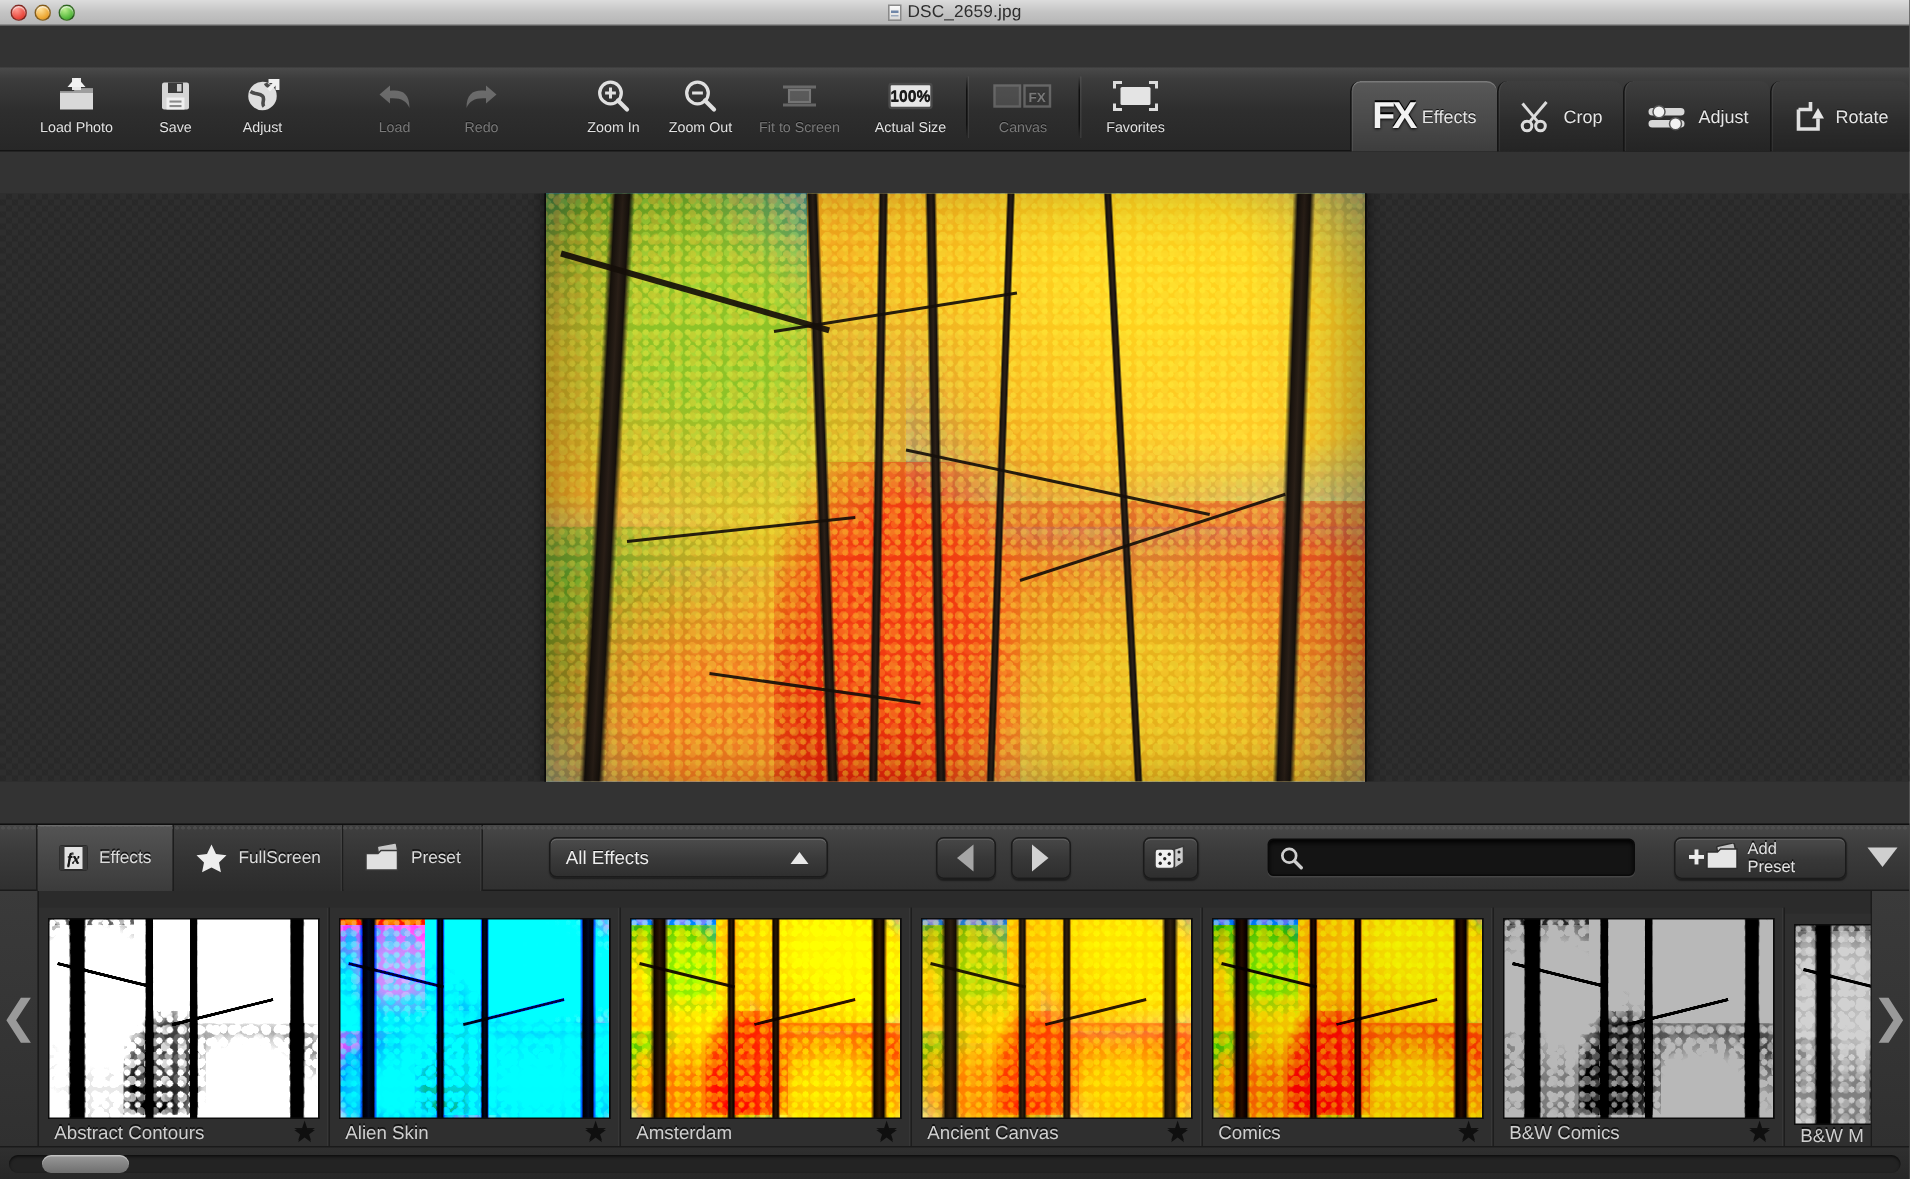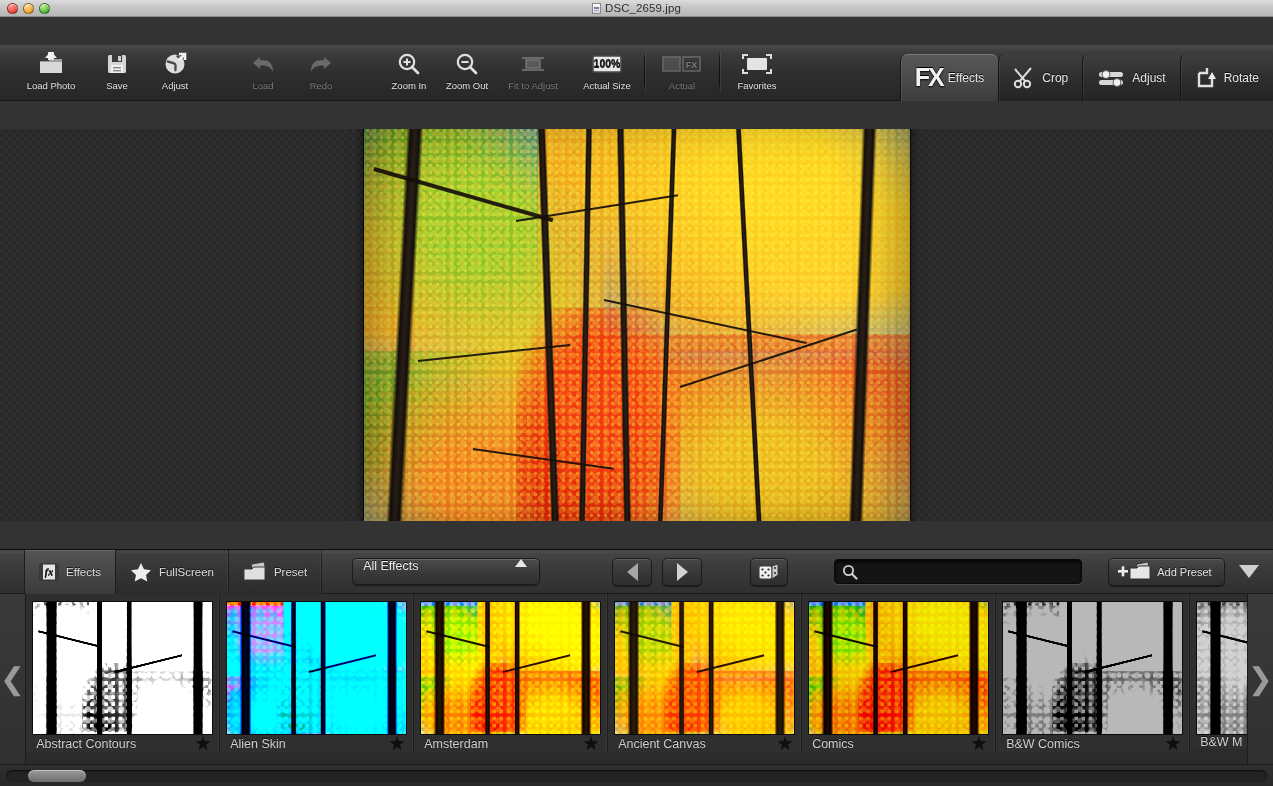--- a/index.html
+++ b/index.html
@@ -326,26 +326,27 @@
   .seg-btn:first-child { border-left: 1px solid #1d1d1d; }
   .seg-btn.active {
     background: linear-gradient(to bottom, #545454, #464646 55%, #3b3b3b);
     box-shadow: inset 0 1px 0 rgba(255,255,255,.14);
   }
 
   .dropdown {
     position: relative;
     width: 188px;
     height: 27px;
-    margin-left: 30px;
+    margin-left: 44px;
     border-radius: 5px;
     background: linear-gradient(to bottom, #4c4c4c, #3a3a3a 52%, #2f2f2f);
     border: 1px solid #1b1b1b;
     box-shadow: inset 0 1px 0 rgba(255,255,255,.16), 0 1px 1px rgba(0,0,0,.45);
     display: flex;
+    align-items: center;
     padding: 0 10px;
     color: #eee;
     font-size: 12.5px;
     text-shadow: 0 -1px 0 #111;
     cursor: default;
     user-select: none;
   }
   .dropdown .caret-up {
     position: absolute;
     right: 12px;
@@ -442,21 +443,21 @@
     background: linear-gradient(to bottom, #3a3a3a, #303030);
     border-right: 1px solid #1b1b1b;
     cursor: default;
   }
   .arrow-col.right { border-right:none; border-left: 1px solid #1b1b1b; }
   .chev { color:#9a9a9a; font-size: 30px; line-height: 1; font-family:"Liberation Sans",sans-serif; }
 
   .tiles {
     flex: 1 1 auto;
     display: flex;
-    align-items: flex-start;
+    align-items: flex-end;
     overflow: hidden;
   }
   .tile {
     position: relative;
     flex: 0 0 194px;
     background: #2f2f2f;
     border-right: 1px solid #1d1d1d;
     box-shadow: inset -1px 0 0 rgba(255,255,255,.04);
     padding: 7px 6px 0 6px;
     display: flex;
@@ -630,21 +631,21 @@
       </div>
 
       <div class="tb-btn wide disabled">
         <span class="ico">
           <svg class="ic" width="26" height="22" viewBox="0 0 26 22">
             <rect x="2" y="4" width="22" height="2" fill="#b0b0b0"></rect>
             <rect x="2" y="16" width="22" height="2" fill="#b0b0b0"></rect>
             <rect x="6" y="7" width="14" height="8" fill="#8d8d8d" stroke="#cfcfcf" stroke-width="1.4"></rect>
           </svg>
         </span>
-        <span class="lbl">Fit to Adjust</span>
+        <span class="lbl">Fit to Screen</span>
       </div>
 
       <div class="tb-btn wide">
         <span class="ico">
           <svg class="ic" width="32" height="22" viewBox="0 0 32 22">
             <rect x="2" y="3" width="28" height="16" rx="1.5" fill="#e6e6e6" stroke="#4a4a4a" stroke-width="1.6"></rect>
             <text x="16" y="15" font-family="Liberation Sans, sans-serif" font-size="10.5" font-weight="bold" text-anchor="middle" fill="#1c1c1c">100%</text>
           </svg>
         </span>
         <span class="lbl">Actual Size</span>
@@ -653,21 +654,21 @@
       <div class="tb-sep"></div>
 
       <div class="tb-btn wide disabled">
         <span class="ico">
           <svg class="ic" width="40" height="20" viewBox="0 0 40 20">
             <rect x="1" y="3" width="17" height="14" fill="#6e6e6e" stroke="#a8a8a8" stroke-width="1.6"></rect>
             <rect x="21" y="3" width="17" height="14" fill="#3a3a3a" stroke="#a8a8a8" stroke-width="1.6"></rect>
             <text x="29.5" y="14" font-family="Liberation Sans, sans-serif" font-size="9" font-weight="bold" text-anchor="middle" fill="#d8d8d8">FX</text>
           </svg>
         </span>
-        <span class="lbl">Actual</span>
+        <span class="lbl">Canvas</span>
       </div>
 
       <div class="tb-sep"></div>
 
       <div class="tb-btn wide">
         <span class="ico">
           <svg class="ic" width="34" height="22" viewBox="0 0 34 22">
             <rect x="7" y="5" width="20" height="12" rx="1" fill="#e4e4e4"></rect>
             <path d="M3 6 L3 2 L8 2" stroke="#dcdcdc" stroke-width="2" fill="none"></path>
             <path d="M26 2 L31 2 L31 6" stroke="#dcdcdc" stroke-width="2" fill="none"></path>

